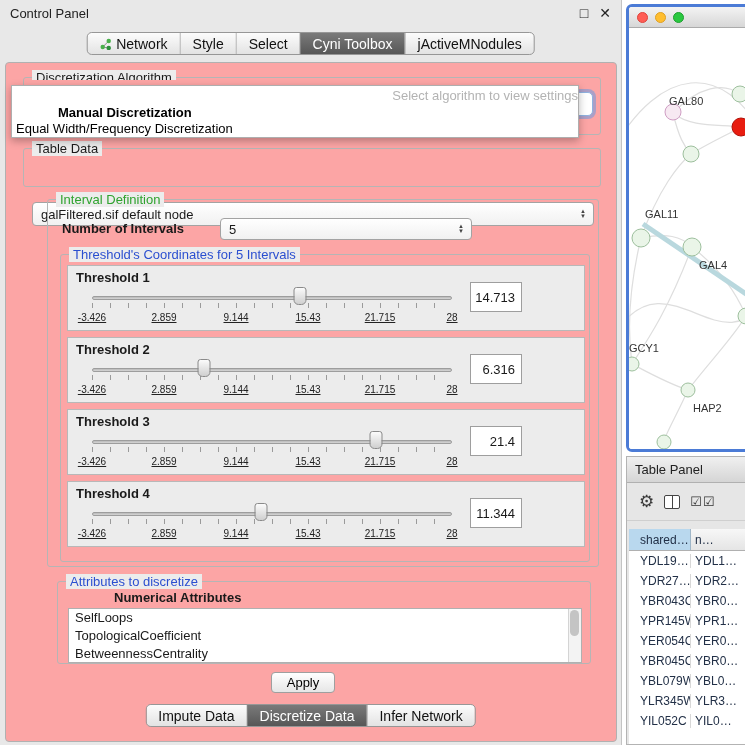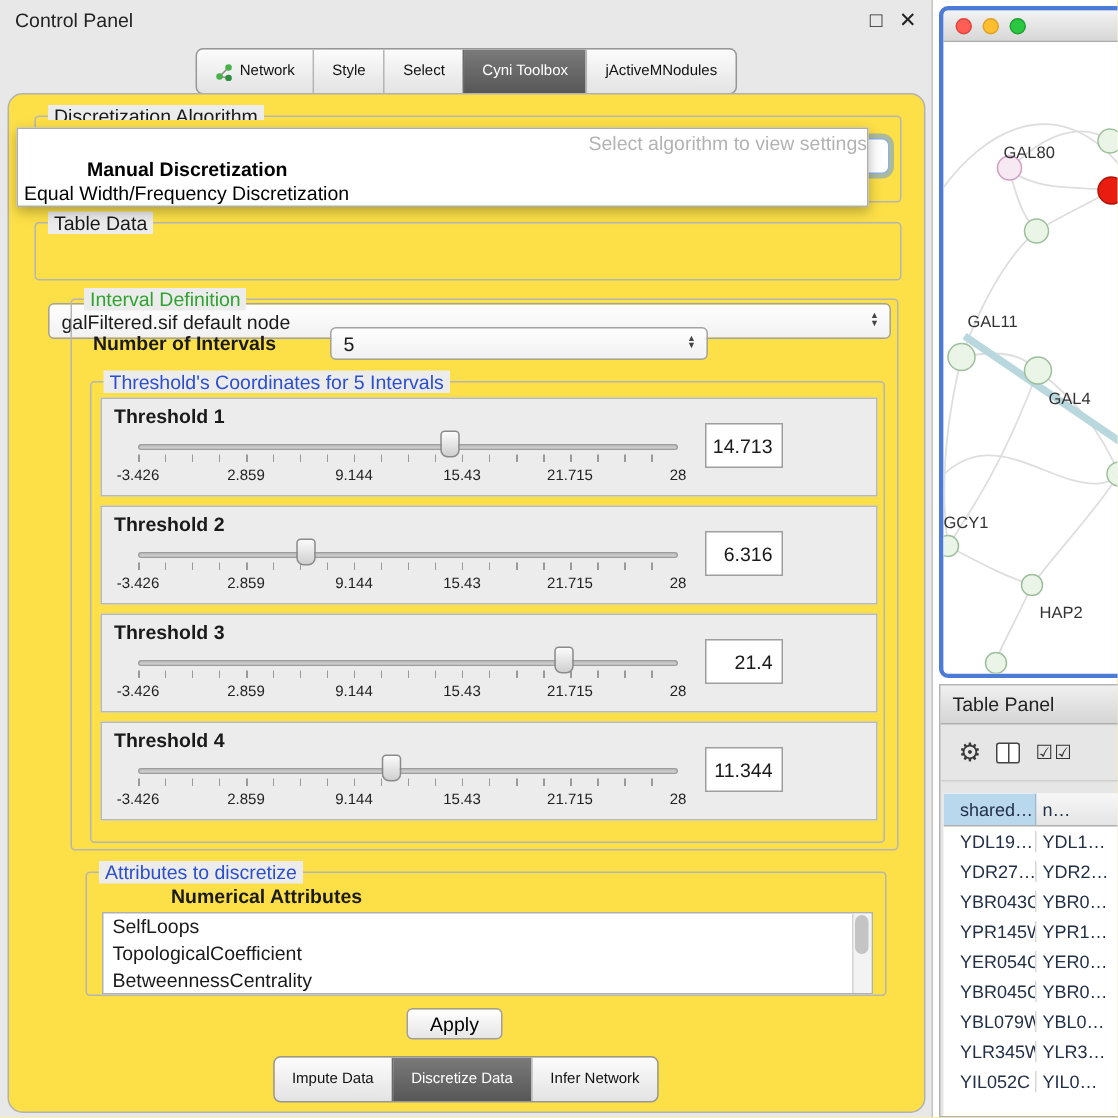--- a/index.html
+++ b/index.html
@@ -5,29 +5,29 @@
   * { margin:0; padding:0; box-sizing:border-box; }
   html,body { width:745px; height:745px; }
   body { position:relative; overflow:hidden; background:#fff; font-family:"Liberation Sans", sans-serif; color:#1a1a1a; }
 
   
   .cp { position:absolute; left:0; top:0; width:622px; height:745px; background:#e8e8e8; border-right:1px solid #c4c4c4; }
   .cp-titlebar { height:26px; display:flex; align-items:center; justify-content:space-between; padding:0 10px; font-size:13px; color:#222; }
   .cp-winbtns { display:flex; gap:11px; font-size:14px; color:#222; }
   .cp-winbtns span { cursor:default; }
 
-  .tabstrip { position:absolute; display:flex; height:31px; border:1px solid #979797; border-radius:5px; overflow:hidden;
-              background:linear-gradient(#fcfcfc,#e3e3e3); font-size:10px; }
+  .tabstrip { position:absolute; display:flex; height:23px; border:1px solid #979797; border-radius:5px; overflow:hidden;
+              background:linear-gradient(#fcfcfc,#e3e3e3); font-size:14px; }
   .top-strip { top:32px; left:50%; transform:translateX(-50%); }
   .bottom-strip { top:704px; left:50%; transform:translateX(-50%); }
   .seg { display:flex; align-items:center; gap:5px; padding:0 12px; border-left:1px solid #b5b5b5; color:#111; white-space:nowrap; }
   .seg:first-child { border-left:none; }
   .seg.selected { background:linear-gradient(#7a7a7a,#575757); color:#fff; border-left-color:#6a6a6a; }
 
-  .main { position:absolute; left:5px; top:62px; width:612px; height:680px; background:#fde047; border:1px solid #b1b1b1; border-radius:10px; }
+  .main { position:absolute; left:5px; top:62px; width:612px; height:680px; background:#fca5a5; border:1px solid #b1b1b1; border-radius:4px; }
 
   .group { position:absolute; border:1px solid #b5b5b5; border-radius:3px; }
   .grp-label { position:absolute; top:-8px; left:8px; background:#ececec; padding:0 4px; font-size:13px; white-space:nowrap; }
   .grp-label.green { color:#2fa32f; }
   .grp-label.blue  { color:#2b4fd0; }
   .grp-label.clipped { height:10px; overflow:hidden; }
 
   
   .disc-group { left:17px; top:14px; width:578px; height:58px; z-index:0; }
   .algo-combo { position:absolute; left:25px; top:29px; width:562px; height:24px; background:#fff; border:1px solid #8fb2e0;
@@ -54,21 +54,21 @@
   .thr-panel { position:absolute; left:6px; width:518px; height:66px; border:1px solid #b8b8b8; background:#ececec; }
   .thr-title { position:absolute; left:8px; top:4px; font-size:13px; font-weight:bold; }
   .slider { position:absolute; left:24px; top:20px; width:360px; height:26px; }
   .track { position:absolute; left:0; top:10px; width:100%; height:4px; background:linear-gradient(#b9b9b9,#d6d6d6);
            border:1px solid #9d9d9d; border-radius:2px; }
   .ticks { position:absolute; left:0; top:17px; width:100%; height:5px;
            background:repeating-linear-gradient(90deg,#9a9a9a 0 1px,transparent 1px 18px); }
   .thumb { position:absolute; top:1px; width:13px; height:18px; transform:translateX(-50%);
            background:linear-gradient(#fbfbfb,#cfcfcf); border:1px solid #8a8a8a; border-radius:3px 3px 5px 5px; }
   .scale { position:absolute; left:24px; top:46px; width:360px; height:12px; font-size:10px; color:#222; }
-  .scale span { position:absolute; transform:translateX(-50%); white-space:nowrap; }
+  .scale span { position:absolute; transform:translateX(-50%); white-space:nowrap;text-decoration:underline; }
   .thr-value { position:absolute; left:402px; top:16px; width:52px; height:30px; background:#fff; border:1px solid #9e9e9e;
                font-size:13px; display:flex; align-items:center; justify-content:flex-end; padding-right:6px; }
 
   
   .attr-group { left:51px; top:518px; width:534px; height:83px; }
   .attr-title { position:absolute; left:18px; top:8px; font-size:13px; font-weight:bold;margin-left:38px; }
   .listbox { position:absolute; left:10px; top:26px; width:514px; height:55px; background:#fff; border:1px solid #b0b0b0; overflow:hidden; }
   .list-item { font-size:13px; line-height:18px; padding-left:6px; white-space:nowrap; }
   .list-scrollbar { position:absolute; right:0; top:0; bottom:0; width:13px; background:#f3f3f3; border-left:1px solid #d4d4d4; }
   .list-scroll-thumb { position:absolute; left:1px; top:1px; width:9px; height:26px; background:#c4c4c4; border-radius:5px; }

